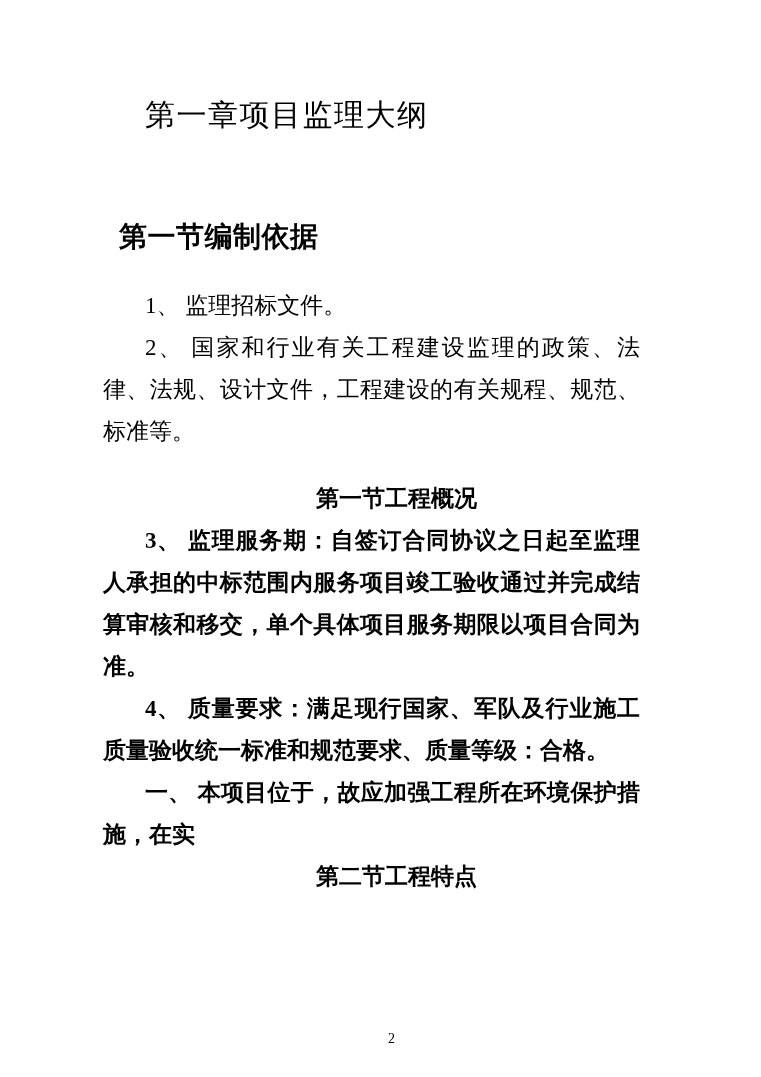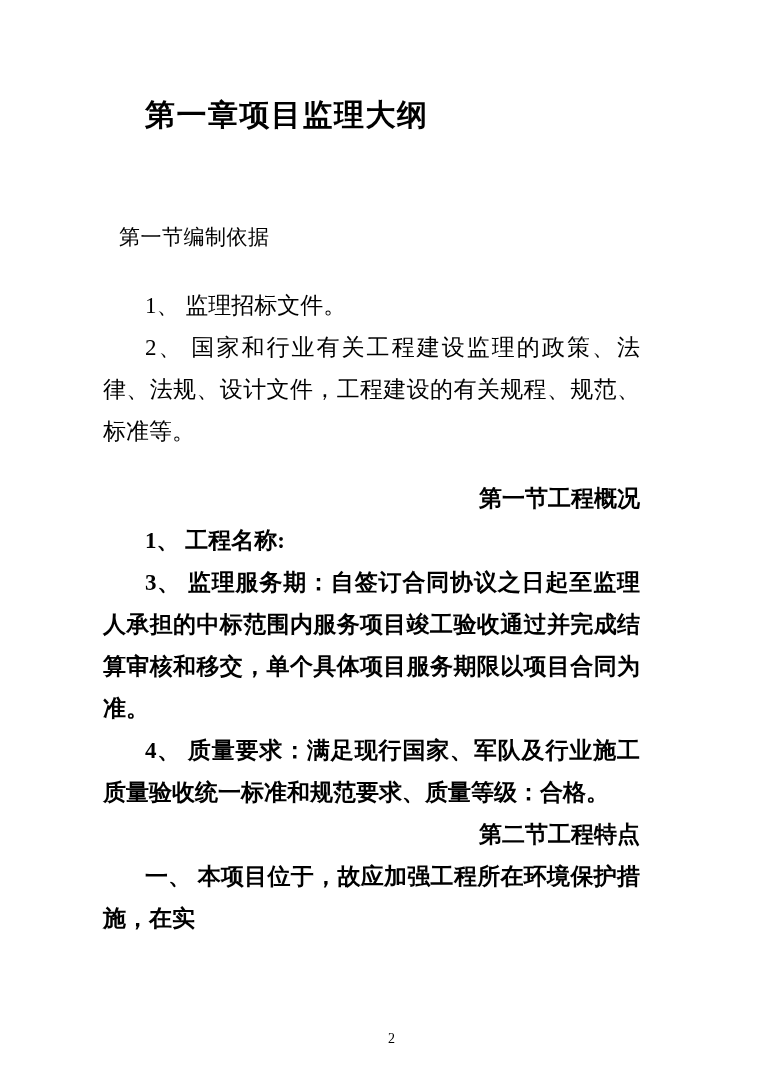--- a/index.html
+++ b/index.html
@@ -19,46 +19,46 @@
   .content {
     position: absolute;
     left: 103px;
     top: 0;
     width: 537px;
   }
   .doc-title {
     margin: 93px 0 0 42px;
     font-size: 30px;
     line-height: 44px;
-    font-weight: bold;
+    font-weight: normal;
     letter-spacing: 1.5px;
   }
   .sec-heading {
     margin: 0 0 0 16px;
-    font-size: 21px;
+    font-size: 28px;
     line-height: 42px;
-    font-weight: normal;
+    font-weight: bold;
     letter-spacing: 0.5px;
   }
   .h-sec1 { margin-top: 79px; }
   .h-sec2 { margin-top: 20px; }
   .body-p {
     margin: 0;
     font-size: 23px;
     line-height: 42px;
     text-align: justify;
     text-indent: 42px;
     word-break: break-all;
   }
   .first-reg  { margin-top: 27px; }
   .first-bold { margin-top: 25px; }
   .bold { font-weight: bold; }
   .sub-heading {
     text-indent: 50px;
-    text-align: right;
+    text-align: center;
   }
   .page-number {
     position: absolute;
     left: 0;
     top: 1030px;
     width: 100%;
     padding-left: 22px;
     box-sizing: border-box;
     text-align: center;
     font-size: 14px;
@@ -73,23 +73,22 @@
 
     <h1 class="doc-title">第一章项目监理大纲</h1>
 
     <h2 class="sec-heading h-sec1">第一节编制依据</h2>
 
     <p class="body-p first-reg">1、 监理招标文件。</p>
     <p class="body-p">2、 国家和行业有关工程建设监理的政策、法律、法规、设计文件，工程建设的有关规程、规范、标准等。</p>
 
 
     <p class="body-p bold sub-heading first-bold">第一节工程概况</p>
-    <p class="body-p bold">1、 工程名称:</p>
     <p class="body-p bold">3、 监理服务期：自签订合同协议之日起至监理人承担的中标范围内服务项目竣工验收通过并完成结算审核和移交，单个具体项目服务期限以项目合同为准。</p>
     <p class="body-p bold">4、 质量要求：满足现行国家、军队及行业施工质量验收统一标准和规范要求、质量等级：合格。</p>
 
+    <p class="body-p bold">一、 本项目位于，故应加强工程所在环境保护措施，在实</p>
     <p class="body-p bold sub-heading">第二节工程特点</p>
-    <p class="body-p bold">一、 本项目位于，故应加强工程所在环境保护措施，在实</p>
 
   </div>
 
   <div class="page-number">2</div>
 </div>
 
 </body></html>

